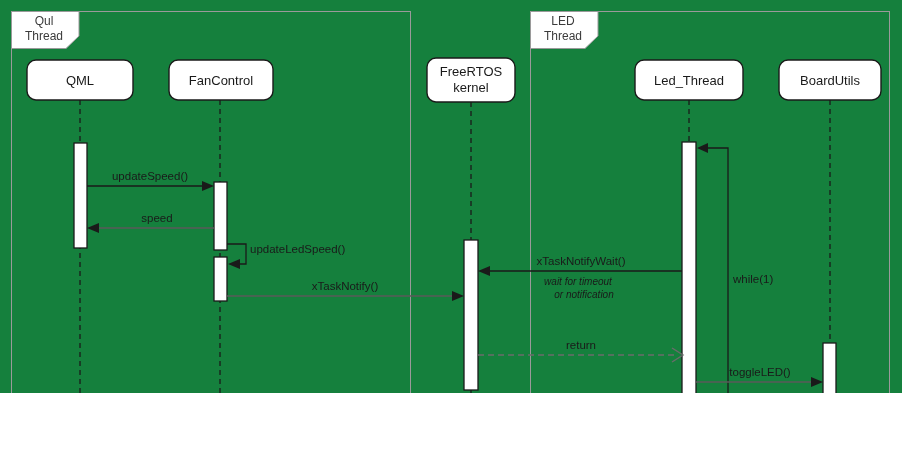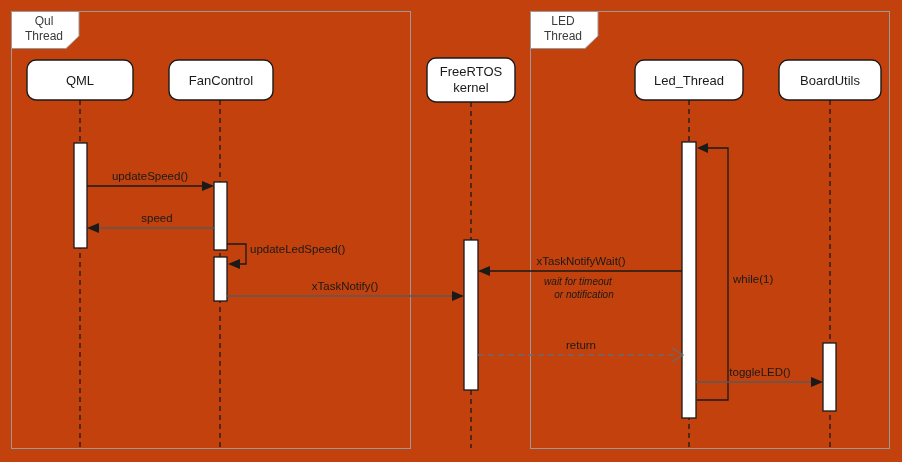--- a/index.html
+++ b/index.html
@@ -7,22 +7,22 @@
     margin: 0;
     padding: 0;
     background: #ffffff;
   }
   body {
     font-family: "Liberation Sans", sans-serif;
   }
   #diagram-root {
     position: relative;
     width: 902px;
-    height: 462px;
-    background: #c2410c;
+    height: 393px;
+    background: #15803d;
     overflow: hidden;
   }
   svg.diagram-canvas {
     position: absolute;
     left: 0;
     top: 0;
     width: 902px;
     height: 462px;
   }
   text {

